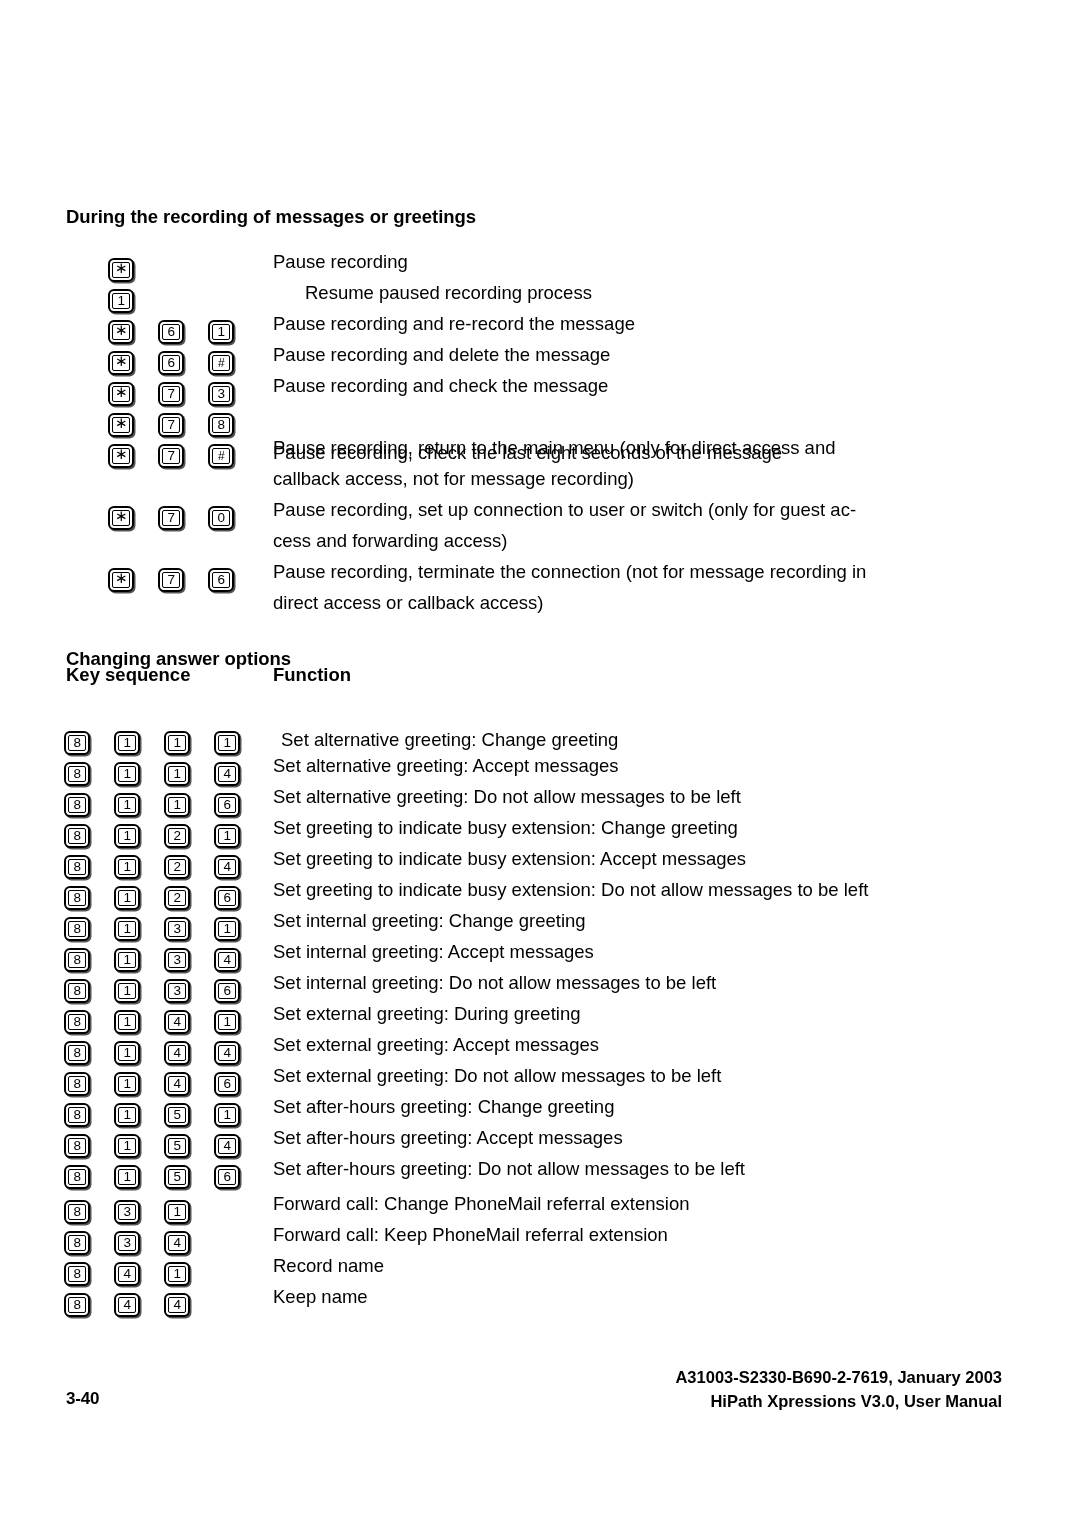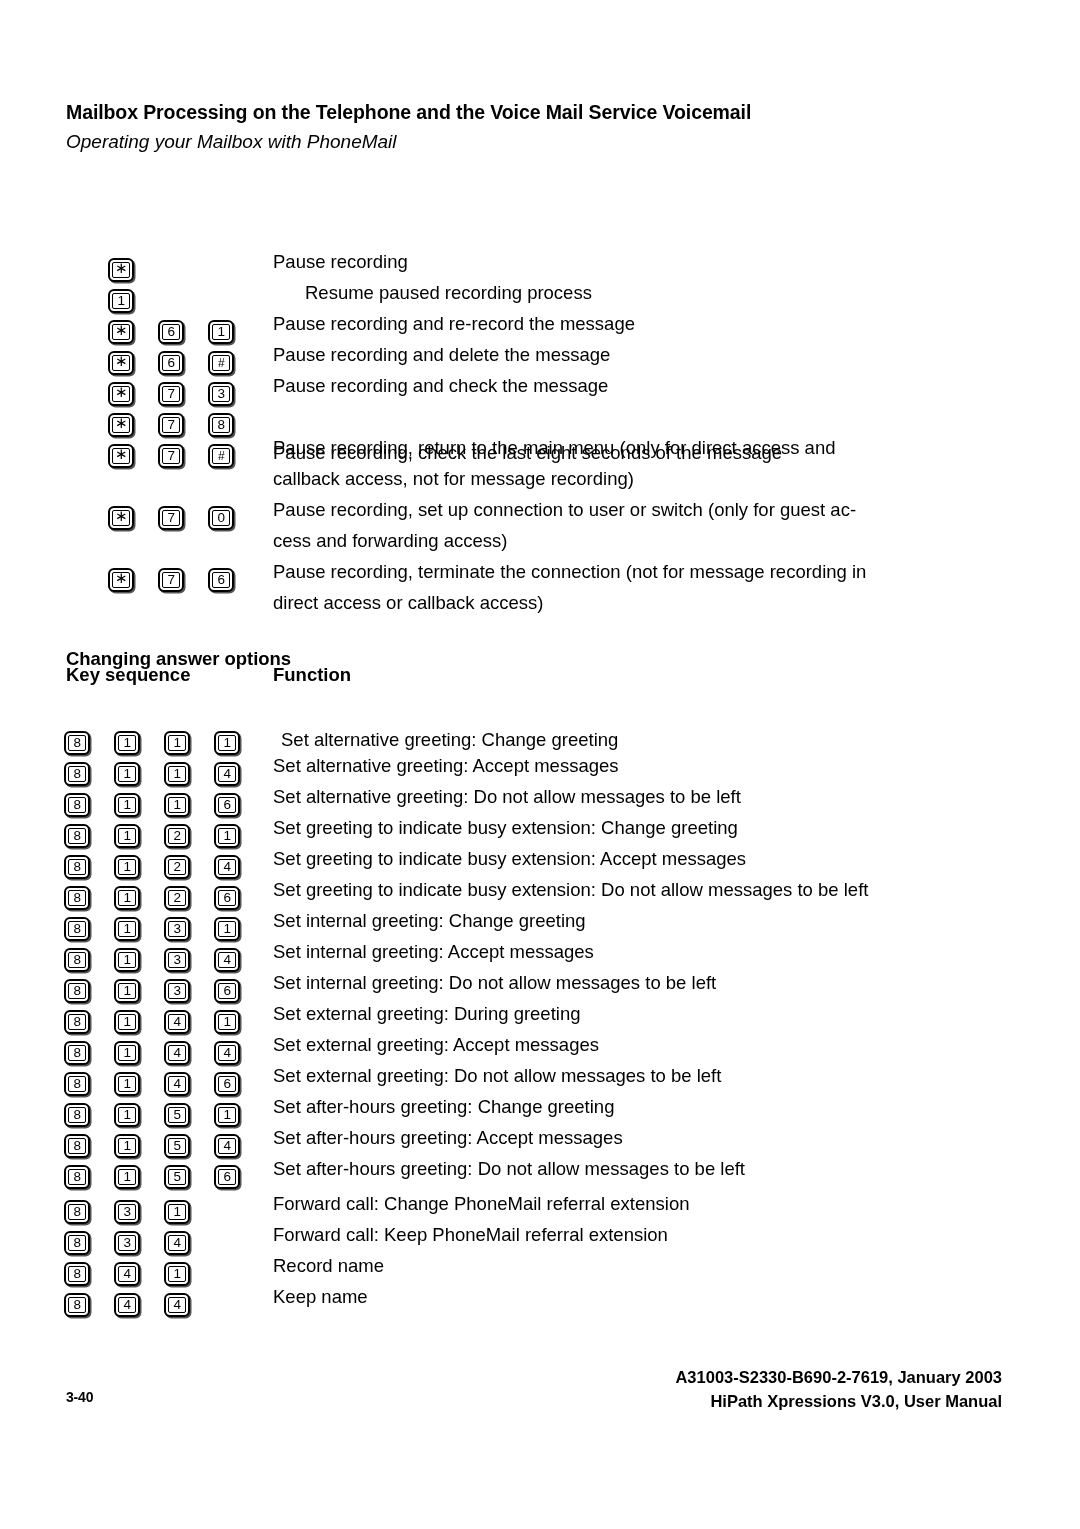--- a/index.html
+++ b/index.html
@@ -106,21 +106,21 @@
     font-size: 18.5px;
     line-height: 31px;
     white-space: pre-line;
   }
 
   
   .footer-page {
     position: absolute;
     left: 66px;
     top: 1389px;
-    font-size: 14px;
+    font-size: 17px;
     font-weight: bold;
     letter-spacing: -0.2px;
   }
   .footer-line1 {
     position: absolute;
     right: 78px;
     top: 1368px;
     font-size: 16.5px;
     font-weight: bold;
     white-space: nowrap;
@@ -132,23 +132,22 @@
     font-size: 16.5px;
     font-weight: bold;
     white-space: nowrap;
   }
 </style>
 </head>
 <body>
 
 <div class="page">
 
-  <div class="hdr-title">Mailbox Processing on the Telephone and the Voice Mail Service Voicemail</div>
-  <div class="hdr-sub">Operating your Mailbox with PhoneMail</div>
-
+
+  <div class="sec-head" id="sec-head-1">During the recording of messages or greetings</div>
 
   <div id="section1-rows">
       <div>
         <div class="key star" style="left: 108px; top: 258px;">
           <span class="face">∗</span>
         </div>
         <div class="row-text" style="left: 273px; top: 246px;">Pause recording</div>
       </div>
       <div>
         <div class="key" style="left: 108px; top: 289px;">

